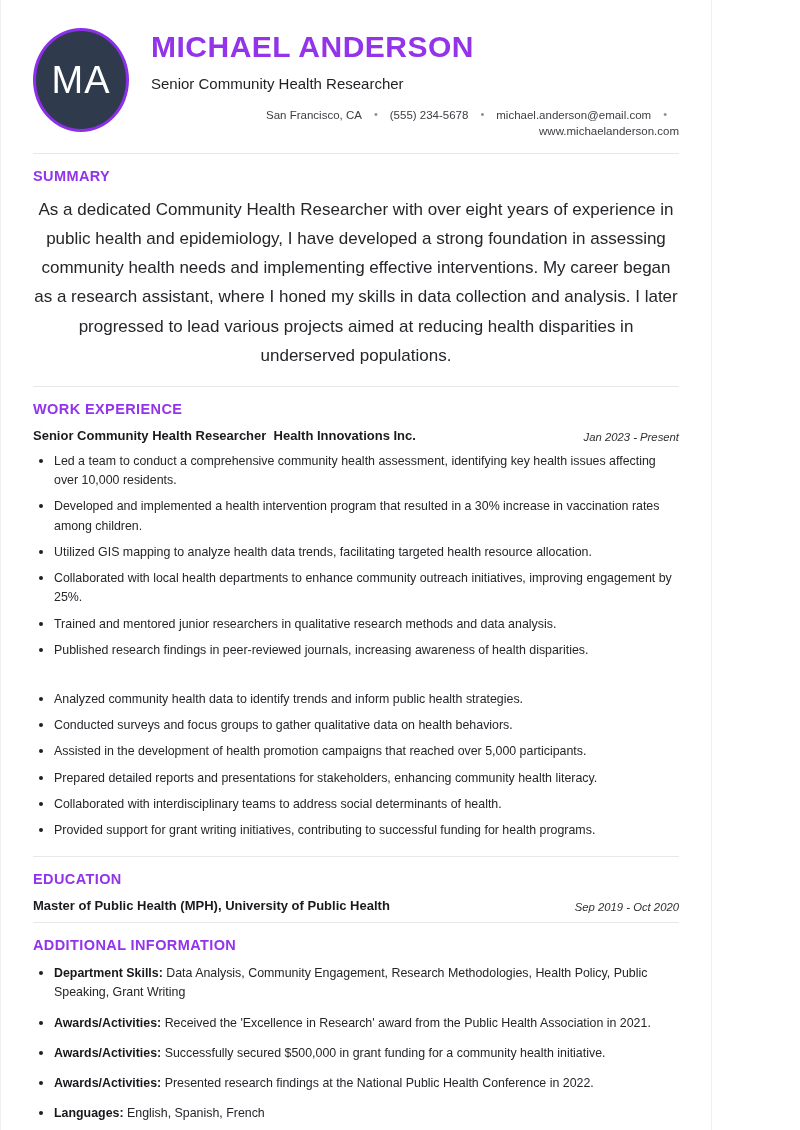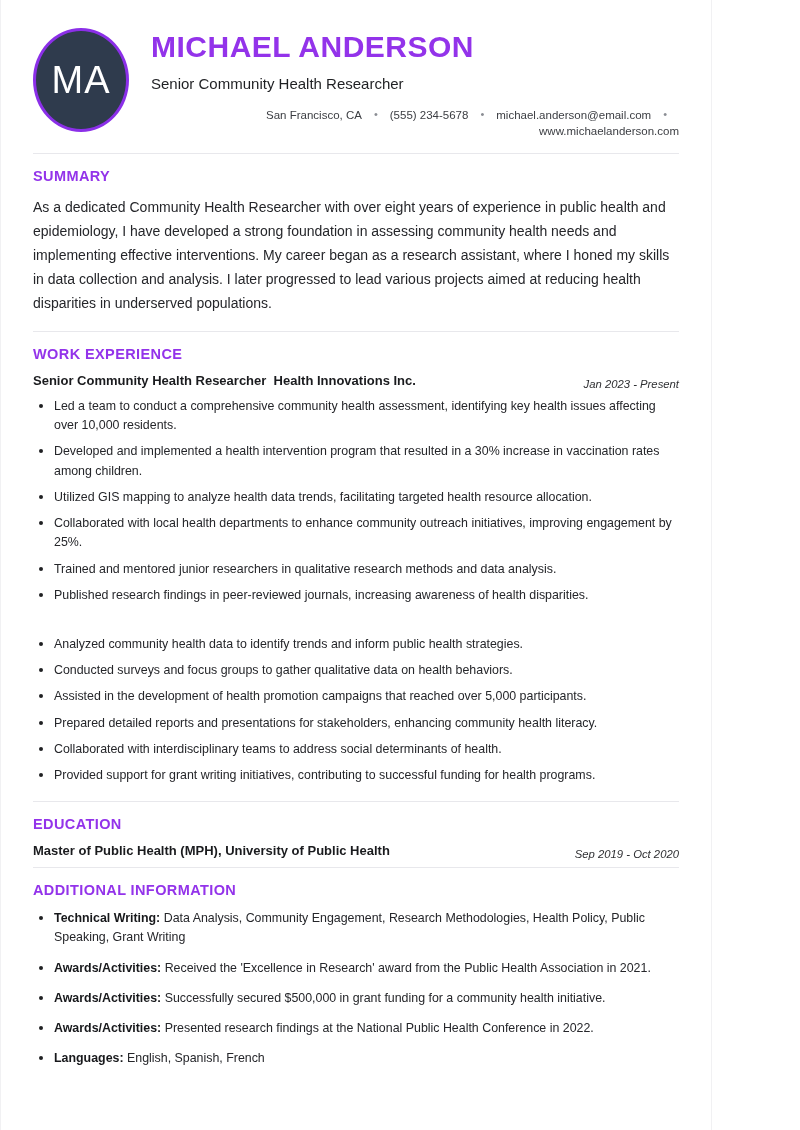--- a/index.html
+++ b/index.html
@@ -104,33 +104,33 @@
   .section-title {
     font-size: 14.5px;
     font-weight: bold;
     color: #9333ea;
     letter-spacing: 0.4px;
     text-transform: uppercase;
     margin: 0 0 11px 0;
   }
 
   .summary-text {
-    font-size: 14px;
+    font-size: 17px;
     line-height: 1.72;
     color: #25262a;
     margin: 0 0 16px 0;
-    text-align: left;
+    text-align: center;
   }
 
   
   .entry { margin-bottom: 4px; }
 
   .entry-head {
     display: flex;
-    align-items: flex-end;
+    align-items: center;
     justify-content: space-between;
     margin-bottom: 7px;
   }
 
   .entry-heading {
     font-size: 13px;
     font-weight: bold;
     color: #1a1b1e;
     line-height: 1.3;
   }
@@ -276,21 +276,21 @@
           </div>
         </div>
       </div>
   </div>
 
   <div class="divider"></div>
 
   <div class="section">
     <h2 class="section-title">ADDITIONAL INFORMATION</h2>
     <ul class="addl" id="additional-list">
-        <li><span class="addl-label">Technical Writing:</span> <span>Data Analysis, Community Engagement, Research Methodologies, Health Policy, Public Speaking, Grant Writing</span></li>
+        <li><span class="addl-label">Department Skills:</span> <span>Data Analysis, Community Engagement, Research Methodologies, Health Policy, Public Speaking, Grant Writing</span></li>
         <li><span class="addl-label">Awards/Activities:</span> <span>Received the 'Excellence in Research' award from the Public Health Association in 2021.</span></li>
         <li><span class="addl-label">Awards/Activities:</span> <span>Successfully secured $500,000 in grant funding for a community health initiative.</span></li>
         <li><span class="addl-label">Awards/Activities:</span> <span>Presented research findings at the National Public Health Conference in 2022.</span></li>
         <li><span class="addl-label">Languages:</span> <span>English,  Spanish,  French</span></li>
       </ul>
   </div>
 
 </div>
 
 </body></html>

